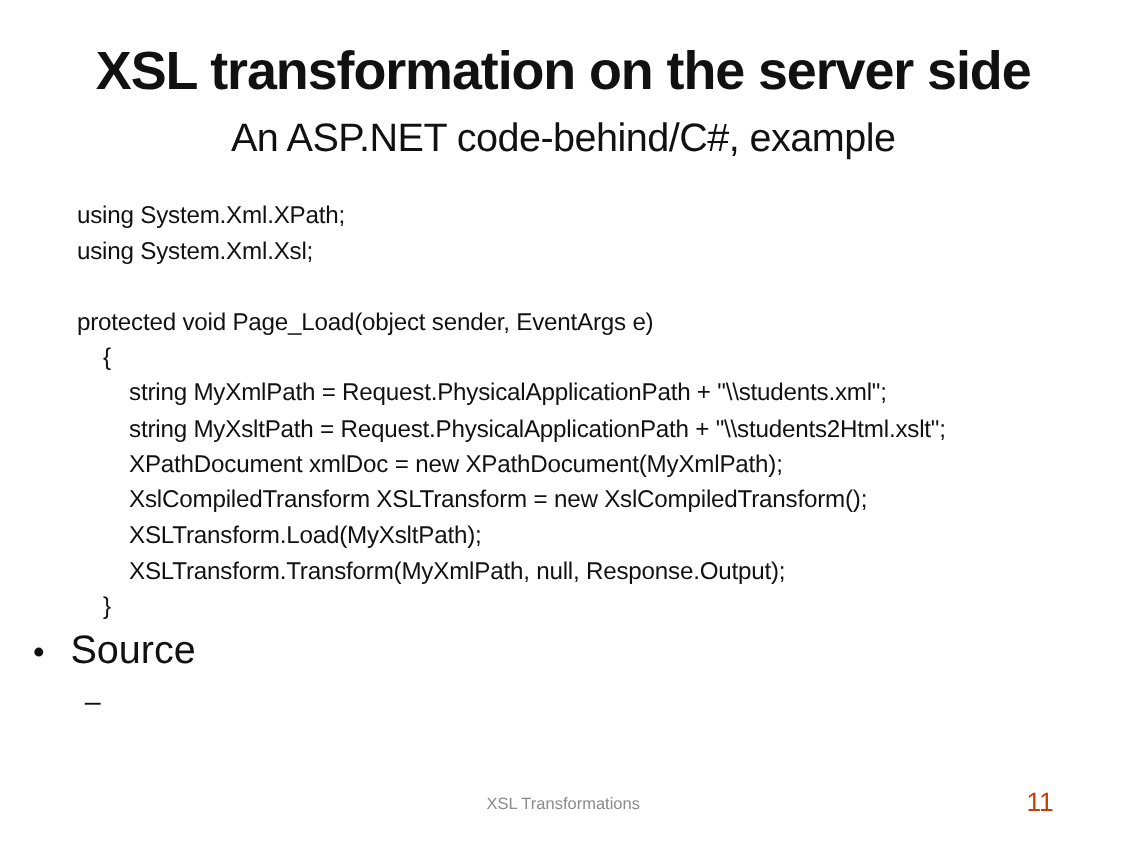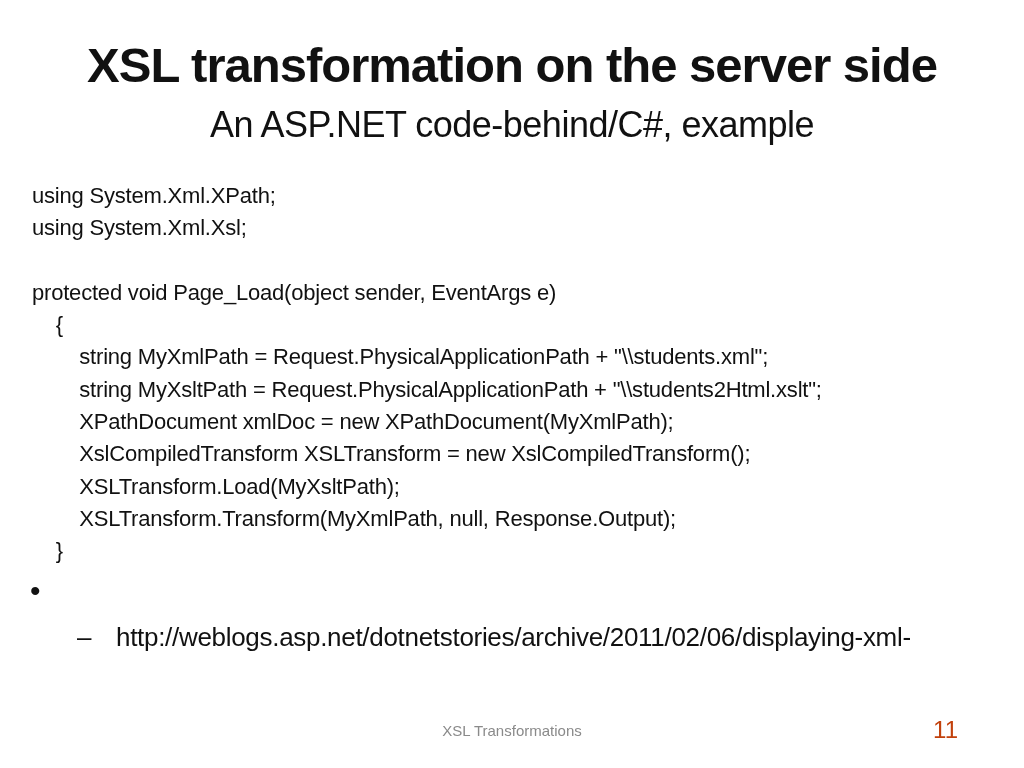--- a/index.html
+++ b/index.html
@@ -46,20 +46,21 @@
     position: absolute;
     left: 32px;
     top: 180px;
     font-size: 22px;
     line-height: 32.3px;
     white-space: pre;
     letter-spacing: -0.2px;
   }
   .code-line {
     min-height: 32.3px;
+    margin-left: 38px;
   }
   .source-row {
     position: absolute;
     left: 30px;
     top: 569px;
     display: flex;
     align-items: baseline;
     font-size: 36px;
     line-height: 44px;
   }
@@ -111,26 +112,26 @@
 <div class="slide">
 
   <h1 class="title">XSL transformation on the server side</h1>
 
   <h2 class="subtitle">An ASP.NET code-behind/C#, example</h2>
 
   <div class="code"><div class="code-line">using System.Xml.XPath;</div><div class="code-line">using System.Xml.Xsl;</div><div class="code-line">&nbsp;</div><div class="code-line">protected void Page_Load(object sender, EventArgs e)</div><div class="code-line">    {</div><div class="code-line">        string MyXmlPath = Request.PhysicalApplicationPath + "\\students.xml";</div><div class="code-line">        string MyXsltPath = Request.PhysicalApplicationPath + "\\students2Html.xslt";</div><div class="code-line">        XPathDocument xmlDoc = new XPathDocument(MyXmlPath);</div><div class="code-line">        XslCompiledTransform XSLTransform = new XslCompiledTransform();</div><div class="code-line">        XSLTransform.Load(MyXsltPath);</div><div class="code-line">        XSLTransform.Transform(MyXmlPath, null, Response.Output);</div><div class="code-line">    }</div></div>
 
   <div class="source-row">
     <span class="bullet">•</span>
+    <span class="source-label">Source</span>
   </div>
 
   <div class="url-row">
     <span class="dash">–</span>
     <div class="url">
-      <div>http://weblogs.asp.net/dotnetstories/archive/2011/02/06/displaying-xml-</div>
     </div>
   </div>
 
   <div class="footer">
     <span>XSL Transformations</span>
   </div>
 
   <div class="page-number">11</div>
 
 </div>

